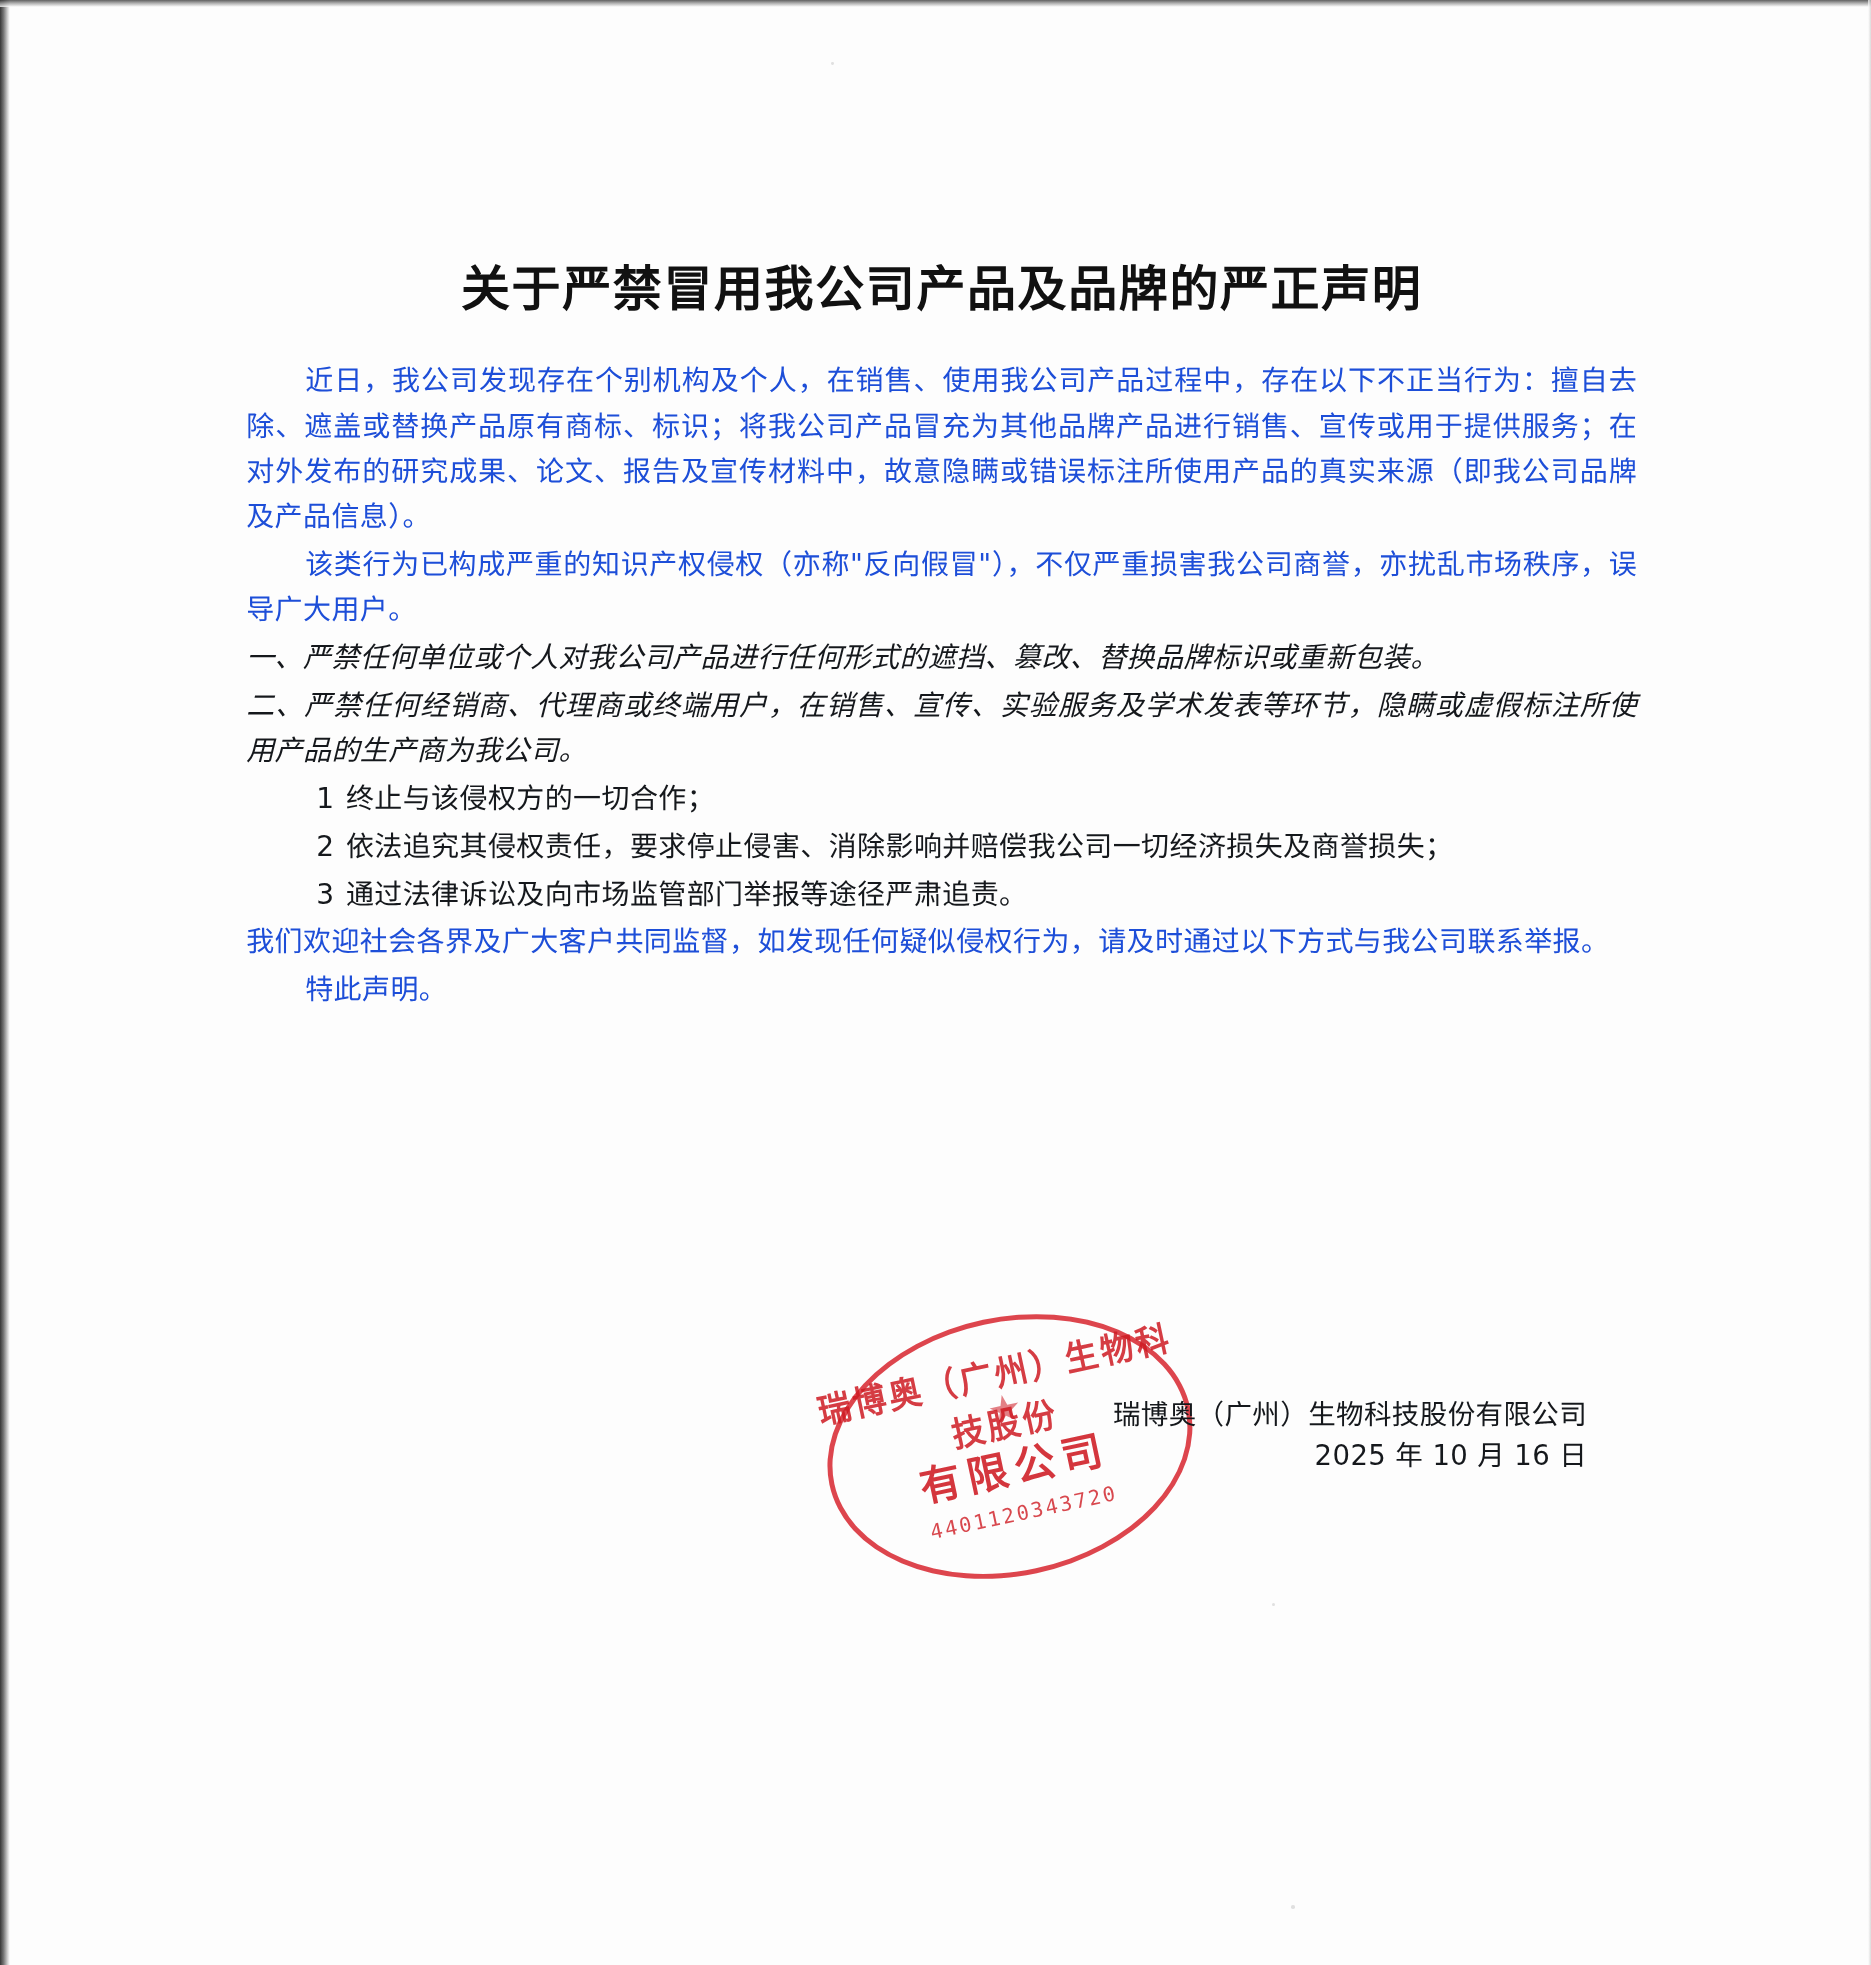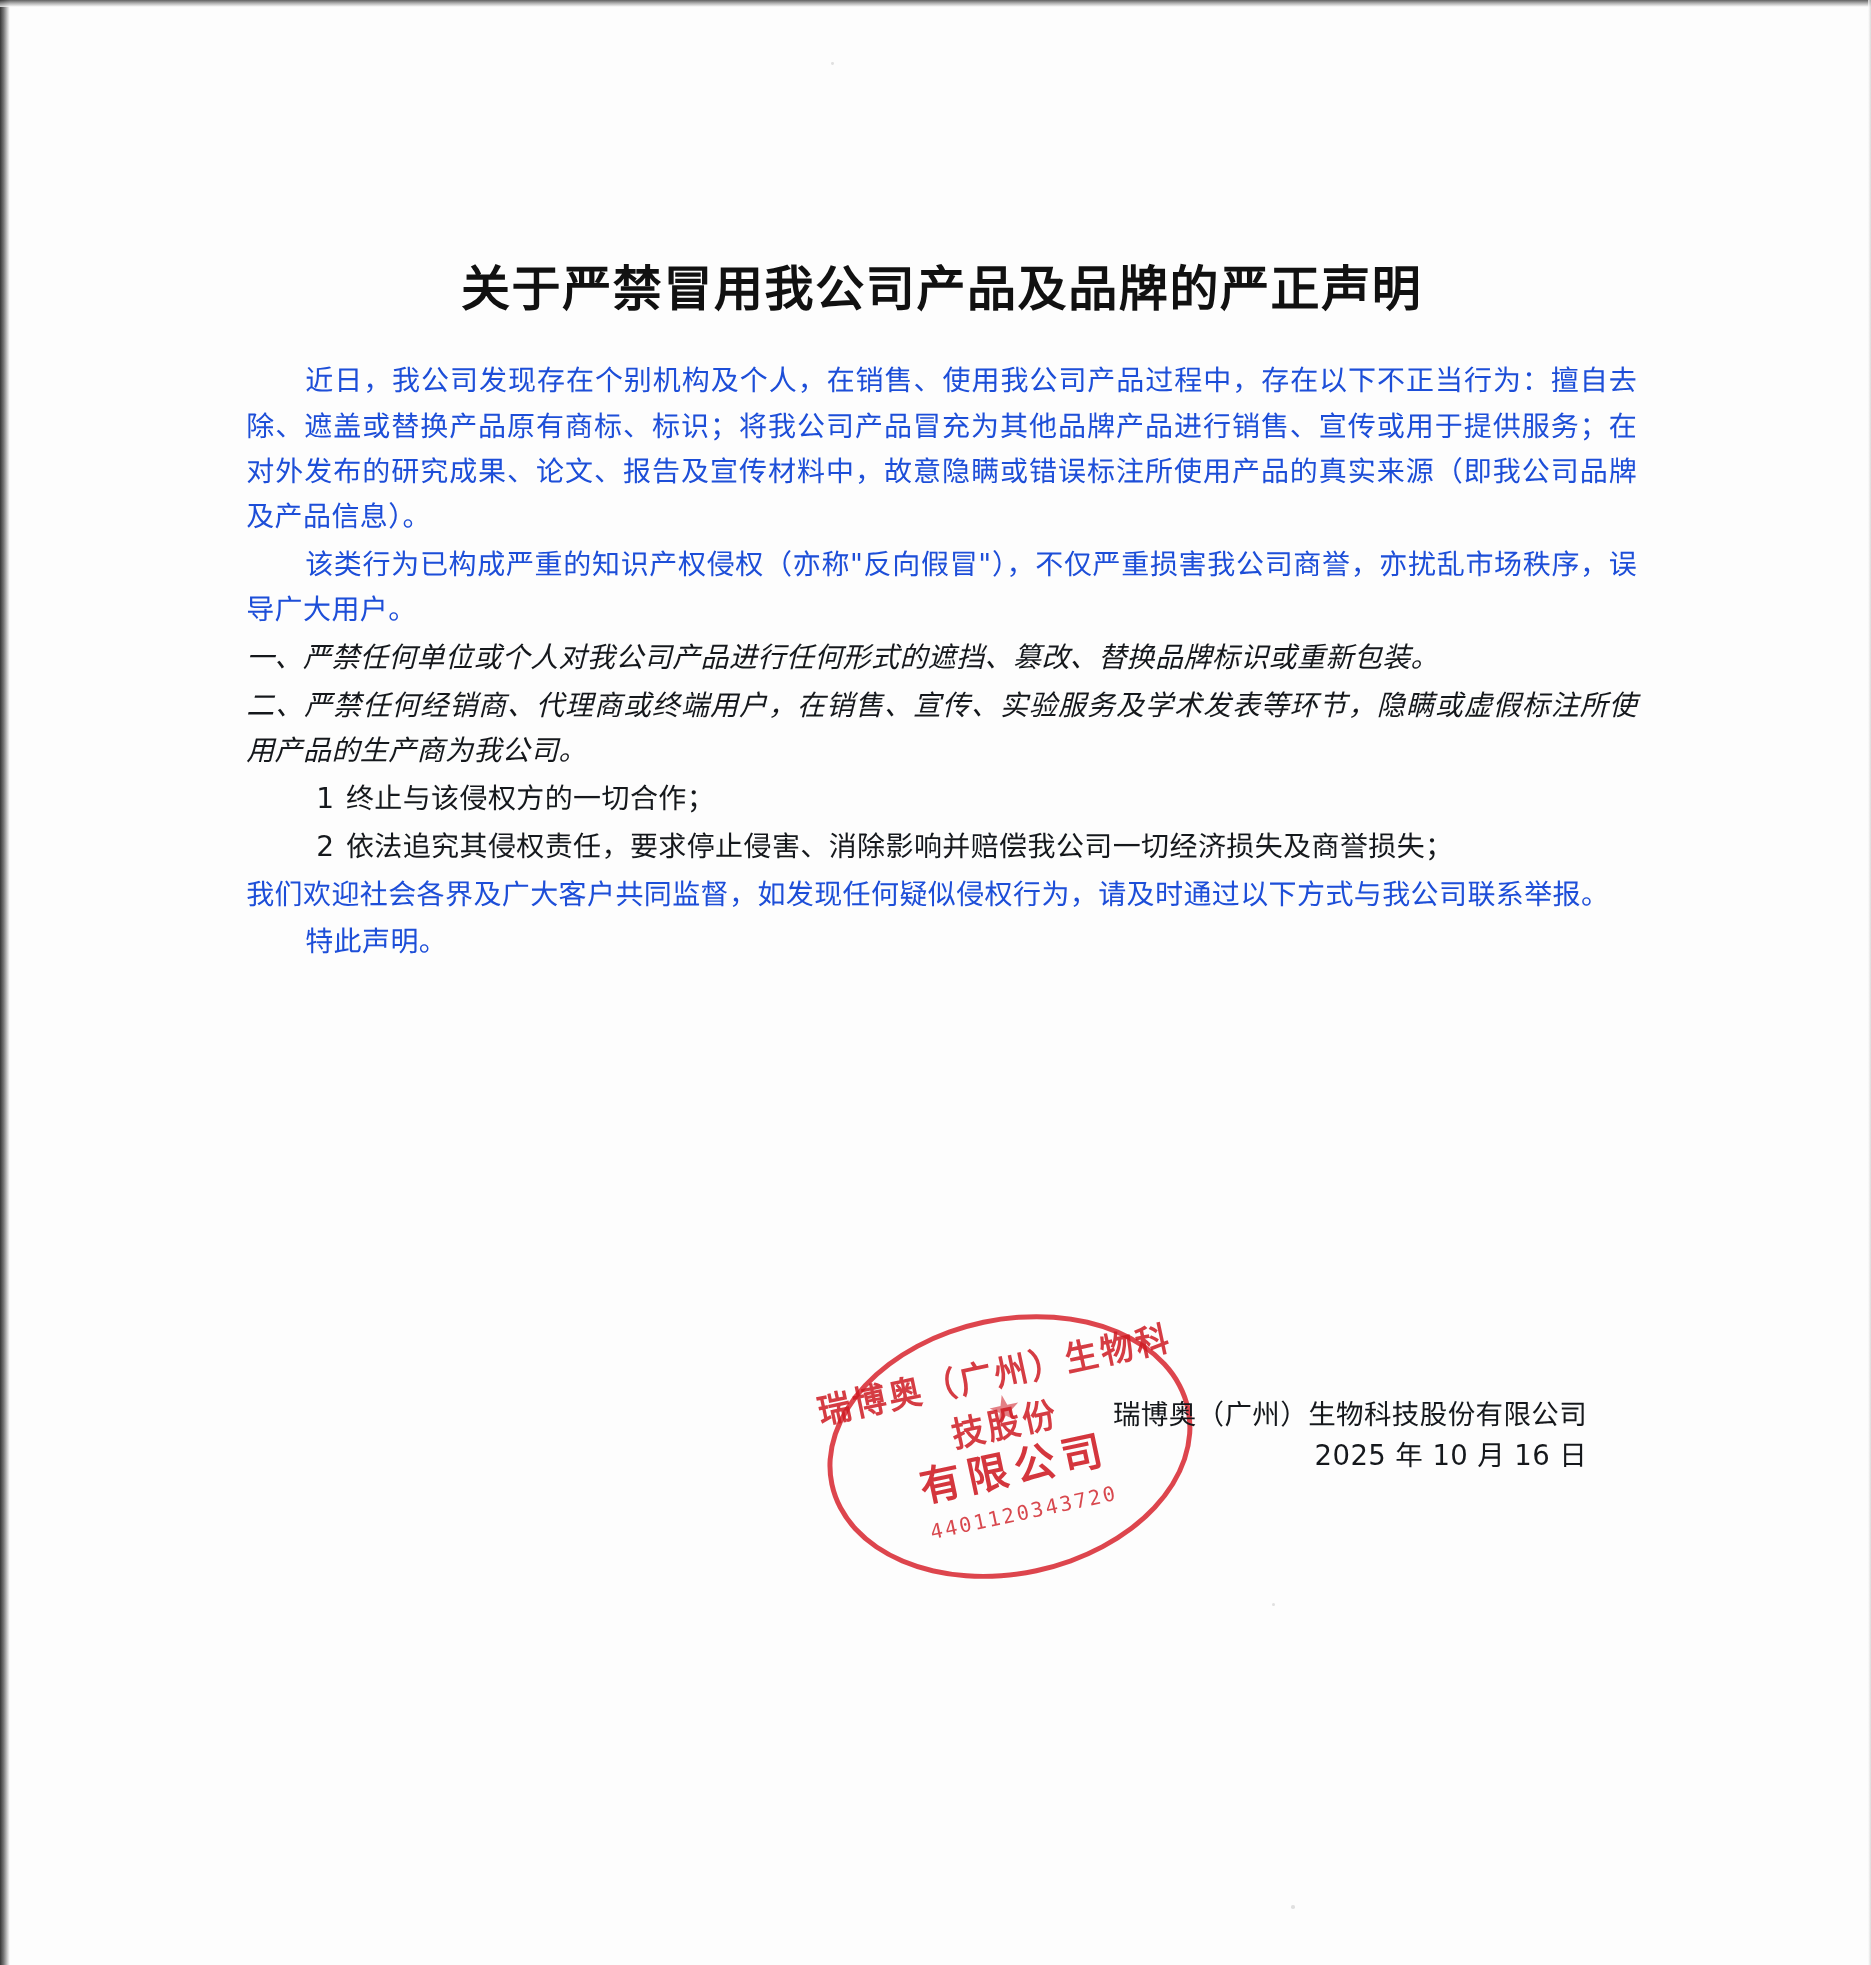--- a/index.html
+++ b/index.html
@@ -220,20 +220,24 @@
       <p class="list-item">二、严禁任何经销商、代理商或终端用户，在销售、宣传、实验服务及学术发表等环节，隐瞒或虚假标注所使用产品的生产商为我公司。</p>
 
       <p class="sub-item">
         <span class="sub-num">1</span>
         <span>终止与该侵权方的一切合作；</span>
       </p>
       <p class="sub-item">
         <span class="sub-num">2</span>
         <span>依法追究其侵权责任，要求停止侵害、消除影响并赔偿我公司一切经济损失及商誉损失；</span>
       </p>
+      <p class="sub-item">
+        <span class="sub-num">3</span>
+        <span>通过法律诉讼及向市场监管部门举报等途径严肃追责。</span>
+      </p>
 
       <p class="para">我们欢迎社会各界及广大客户共同监督，如发现任何疑似侵权行为，请及时通过以下方式与我公司联系举报。</p>
       <p class="para indent">特此声明。</p>
     </div>
 
     <div class="seal">
       <div class="seal-ellipse"></div>
       <div class="seal-top-text">瑞博奥（广州）生物科技股份</div>
       <div class="seal-star">★</div>
       <div class="seal-mid-text">有限公司</div>

